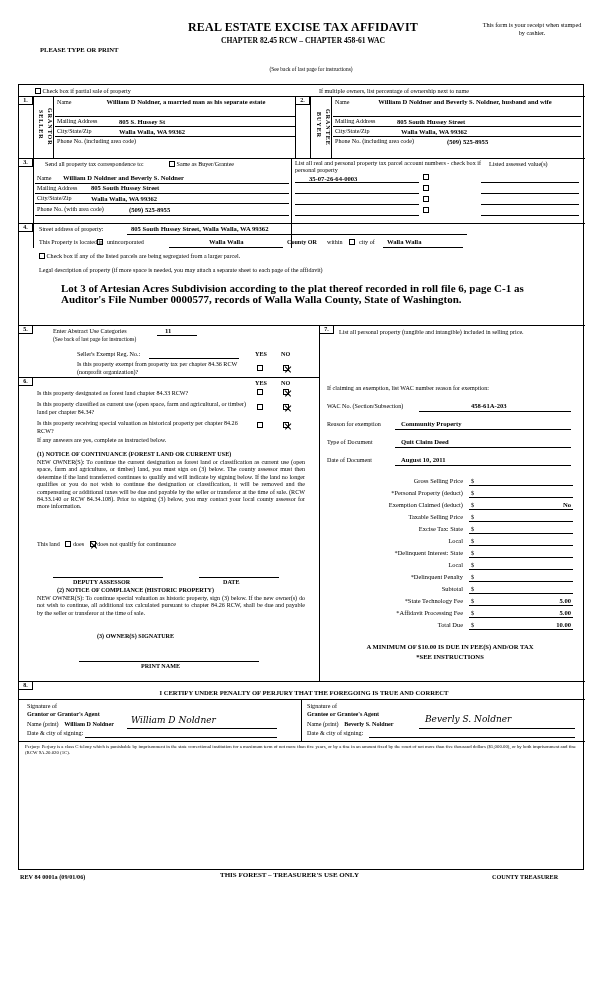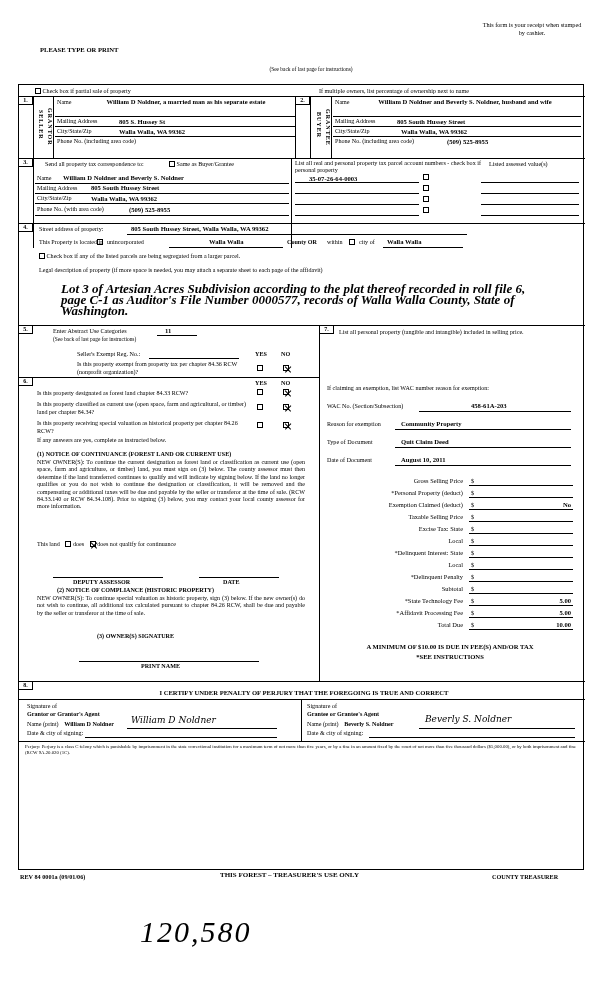--- a/index.html
+++ b/index.html
@@ -57,21 +57,21 @@
   }
   .cbx.x:before { transform:rotate(45deg); }
   .cbx.x:after { transform:rotate(-45deg); }
 
   .sidelab {
     position:absolute; font-size:6px; font-weight:bold; letter-spacing:1px;
     writing-mode:vertical-rl; text-orientation:mixed; text-align:center;
   }
 
   
-  .legal { position:absolute; font-size:13px; font-weight:bold; line-height:11px;font-style:italic; }
+  .legal { position:absolute; font-size:11px; font-weight:bold; line-height:11px; }
   .mlabel { position:absolute; text-align:right; font-size:6.4px; }
   .mline { position:absolute; border-bottom:0.7px solid #000; height:0; }
   .mdollar { position:absolute; font-size:6.4px; }
   .mamt { position:absolute; font-size:6.6px; font-weight:bold; text-align:right; }
   .handwrite { font-family:"DejaVu Serif", serif; font-style:italic; }
 
   .footnote { position:absolute; font-size:4.8px; line-height:6px; }
   .bignum {
     position:absolute; left:140px; top:915px; font-size:30px;
     font-family:"Liberation Serif", serif; letter-spacing:2px;
@@ -80,20 +80,24 @@
   .treas { position:absolute; left:220px; top:871px; font-size:7px; font-weight:bold; }
   .countytreas { position:absolute; left:492px; top:873px; font-size:6.2px; font-weight:bold; }
 </style>
 </head>
 <body>
 
 <div class="page">
 
   <div class="hdr">
     <div class="pleasetype">PLEASE TYPE OR PRINT</div>
+    <div class="title-block">
+      <div class="t1">REAL ESTATE EXCISE TAX AFFIDAVIT</div>
+      <div class="t2">CHAPTER 82.45 RCW – CHAPTER 458-61 WAC</div>
+    </div>
     <div class="receipt">This form is your receipt when stamped by cashier.</div>
     <div class="seeback">(See back of last page for instructions)</div>
   </div>
 
   <div class="form">
 
     <div class="lbl" style="left:16px; top:3px;">
       <span class="cbx"></span>
       <span>Check box if partial sale of property</span>
     </div>
@@ -406,14 +410,13 @@
 
     <div class="hl" style="left:0; top:656px; width:566px;"></div>
 
     <div class="footnote" style="left:6px; top:659px; width:554px;">Perjury: Perjury is a class C felony which is punishable by imprisonment in the state correctional institution for a maximum term of not more than five years, or by a fine in an amount fixed by the court of not more than five thousand dollars ($5,000.00), or by both imprisonment and fine (RCW 9A.20.020 (1C).</div>
   </div>
 
   <div class="rev84">REV 84 0001a (09/01/06)</div>
   <div class="treas">THIS FOREST – TREASURER'S USE ONLY</div>
   <div class="countytreas">COUNTY TREASURER</div>
 
-  <div class="bignum handwrite">120,580</div>
 </div>
 
 </body></html>

